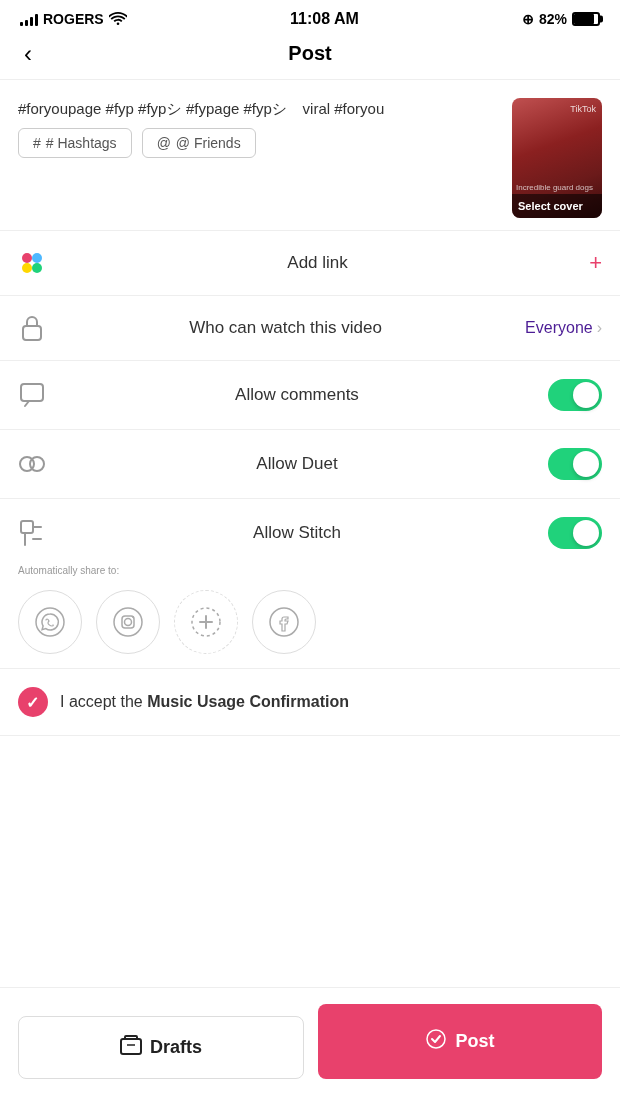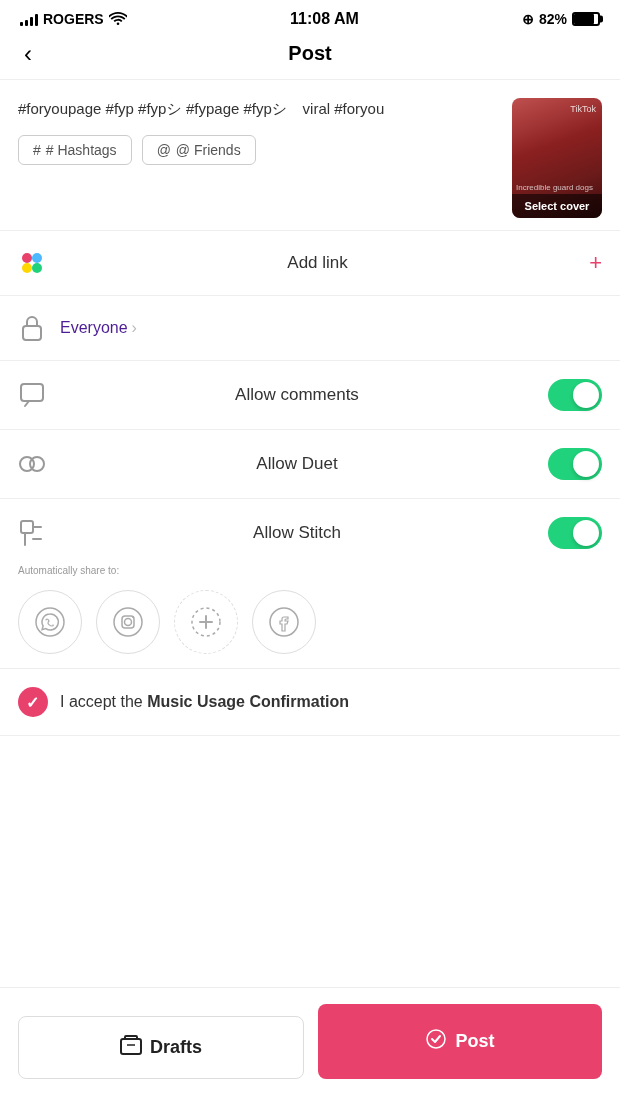--- a/index.html
+++ b/index.html
@@ -80,21 +80,21 @@
       padding: 18px 18px 12px;
       border-bottom: 1px solid #eee;
     }
     .caption-left {
       flex: 1;
     }
     .caption-text {
       font-size: 15px;
       color: #333;
       line-height: 1.5;
-      margin-bottom: 14px;
+      margin-bottom: 7px;
     }
     .caption-buttons {
       display: flex;
       gap: 10px;
     }
     .caption-btn {
       border: 1.5px solid #ccc;
       background: #fff;
       border-radius: 6px;
       padding: 6px 14px;
@@ -124,21 +124,21 @@
     .thumbnail-overlay {
       position: absolute;
       bottom: 0;
       left: 0;
       right: 0;
       background: rgba(0,0,0,0.55);
       padding: 6px 6px;
       font-size: 11px;
       font-weight: 700;
       color: #fff;
-      text-align: center;
+      text-align: left;
     }
     .thumbnail-tiktok-logo {
       position: absolute;
       top: 6px;
       right: 6px;
       font-size: 9px;
       color: rgba(255,255,255,0.8);
     }
     .thumbnail-small-text {
       position: absolute;
@@ -410,20 +410,21 @@
   <span class="section-plus">+</span>
 </div>
 
 <div class="section-row">
   <div class="section-icon">
     <svg width="24" height="28" viewBox="0 0 24 28" fill="none">
       <rect x="3" y="12" width="18" height="14" rx="3" stroke="#999" stroke-width="2" fill="none"></rect>
       <path d="M7 12V8a5 5 0 0110 0v4" stroke="#999" stroke-width="2" fill="none"></path>
     </svg>
   </div>
+  <span class="section-label">Who can watch this video</span>
   <div class="section-right">
     <span class="section-right-text">Everyone</span>
     <span class="section-chevron">›</span>
   </div>
 </div>
 
 <div class="section-row">
   <div class="section-icon">
     <svg width="26" height="26" viewBox="0 0 26 26" fill="none">
       <rect x="2" y="2" width="22" height="17" rx="3" stroke="#999" stroke-width="2"></rect>

